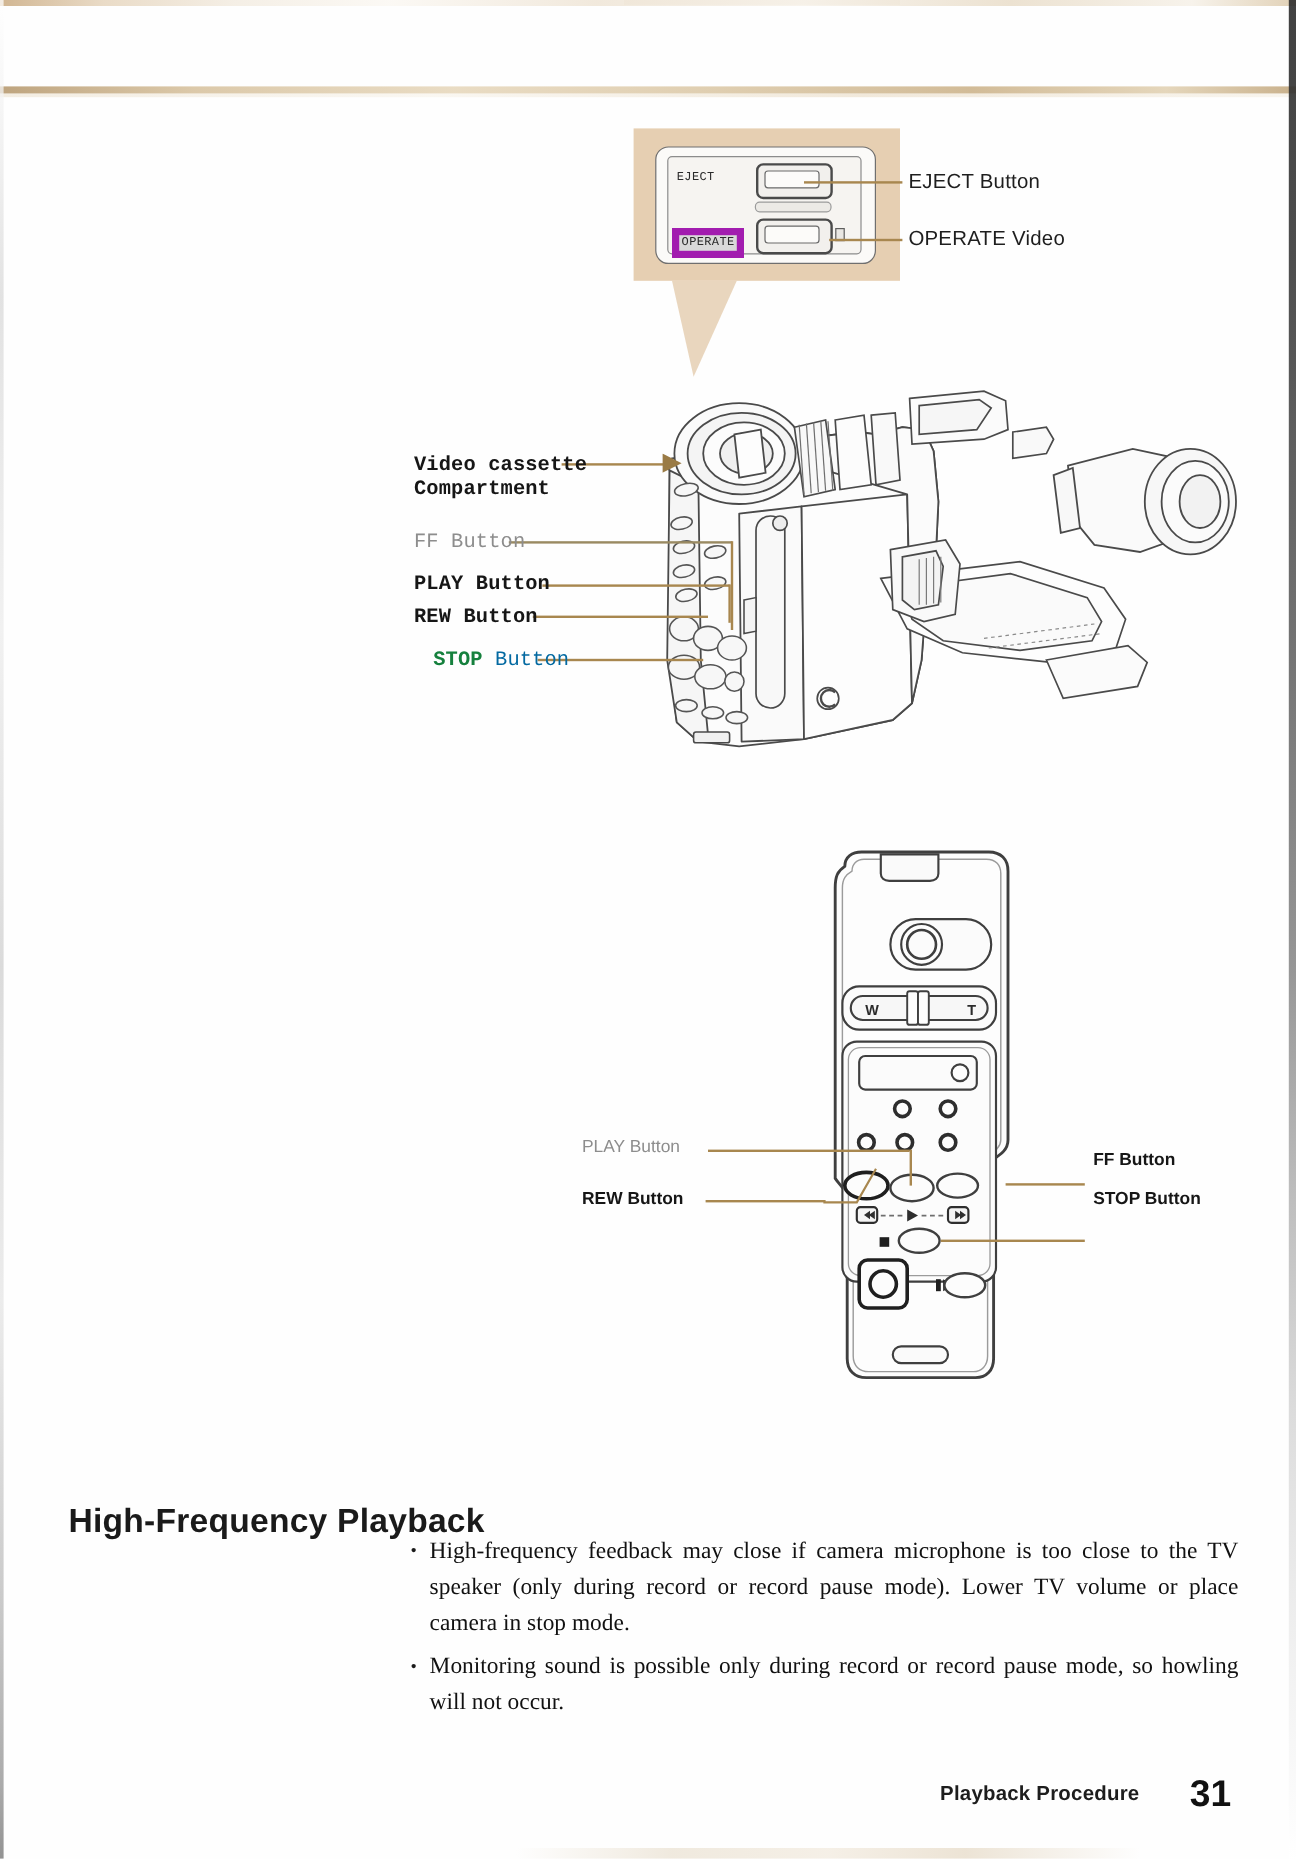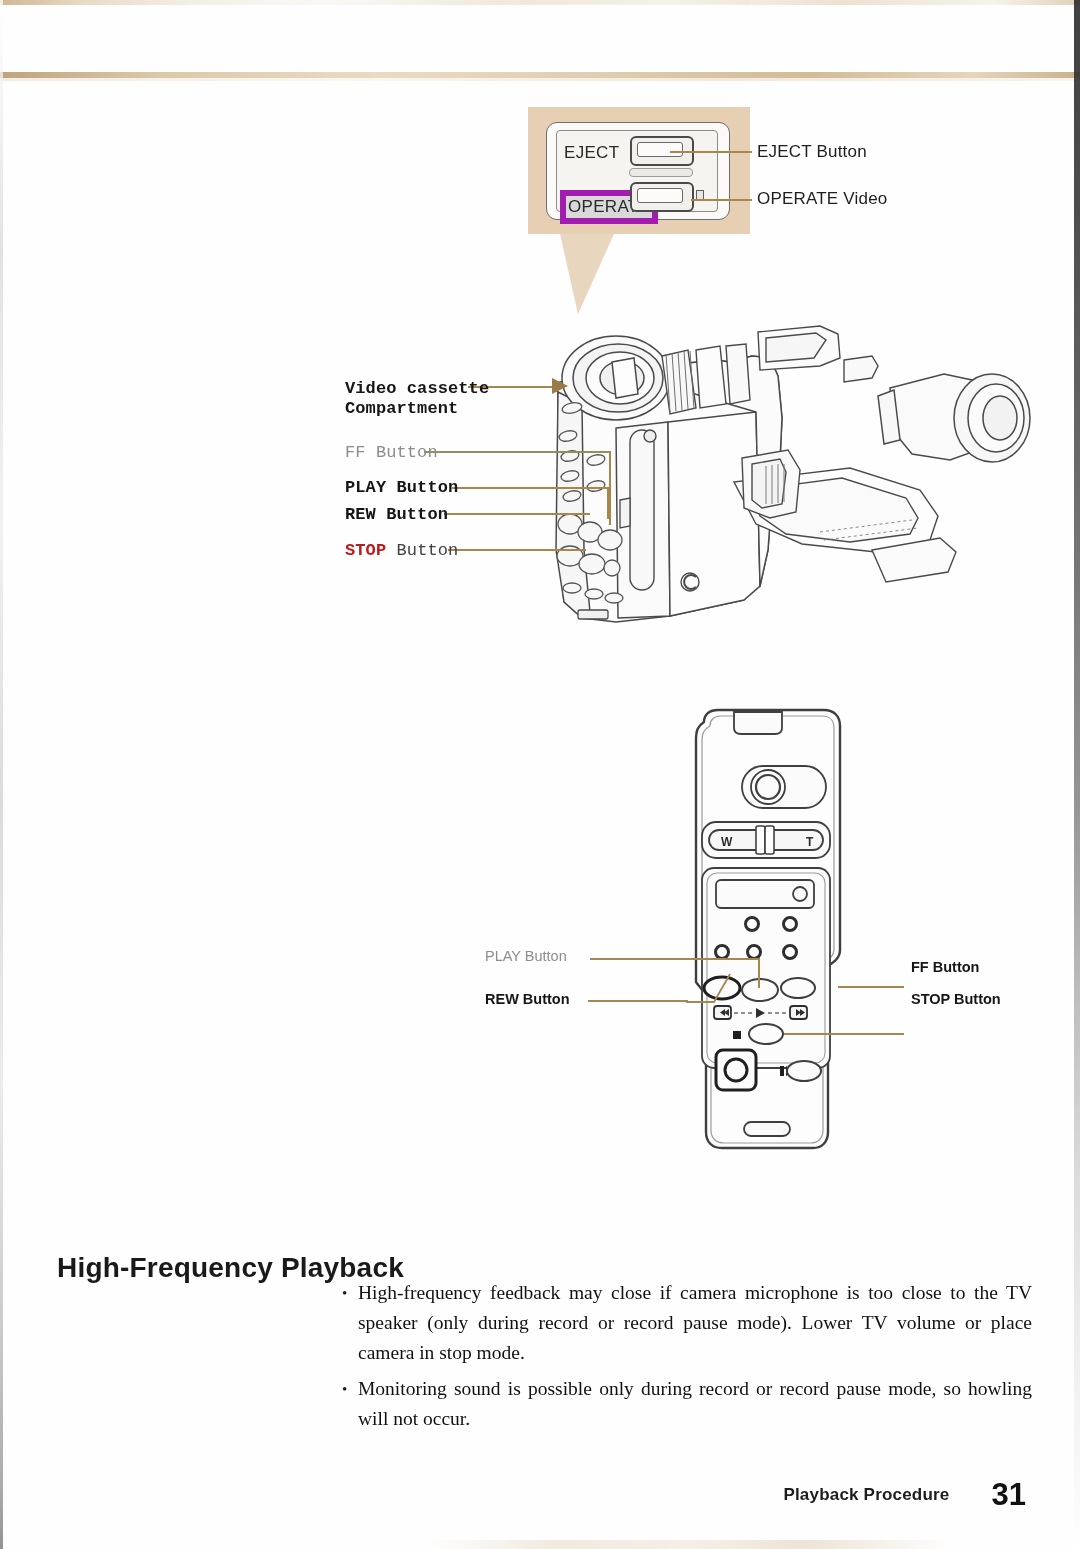--- a/index.html
+++ b/index.html
@@ -25,22 +25,22 @@
     background:linear-gradient(90deg,rgba(240,236,228,0),#ece4d6 25%,#f3ece1 50%,#e8ddcb 72%,rgba(240,236,228,0));opacity:.8;}
   .scan-topnotch{position:absolute;left:520px;top:0;width:230px;height:4px;background:#f0e7d8;opacity:.9;}
 
   
   .callout-box{position:absolute;left:528px;top:107px;width:222px;height:127px;
     background:#e6cfb2;}
   .callout-inner{position:absolute;left:546px;top:122px;width:182px;height:96px;
     background:#fbfaf8;border:1.6px solid #6f6f6f;border-radius:11px;}
   .callout-inner2{position:absolute;left:556px;top:130px;width:160px;height:80px;
     background:#f6f4f1;border:1.3px solid #8c8c8c;border-radius:4px;}
-  .ci-label{position:absolute;font-size:17px;color:#2a2a2a;letter-spacing:.3px;
-    font-family:Liberation Sans, sans-serif;text-align:center;}
+  .ci-label{position:absolute;font-size:10px;color:#2a2a2a;letter-spacing:.3px;
+    font-family:Liberation Mono, monospace;text-align:center;}
   .ci-label.eject{left:564px;top:143px;}
   .ci-label.operate{left:560px;top:190px;background:#d9d9d9;padding:1px 2px;border:6px solid #a21caf;}
   .ci-btn-outer{position:absolute;border:2px solid #4a4a4a;border-radius:6px;background:#f2f0ed;}
   .ci-btn-inner{position:absolute;border:1.4px solid #6a6a6a;border-radius:3px;background:#fcfbf9;}
   .ci-slot{position:absolute;border:1.2px solid #9b9b9b;border-radius:4px;background:#eceae6;}
   .ci-led{position:absolute;width:6px;height:9px;border:1.3px solid #5e5e5e;background:#e9e7e3;}
   .callout-tail{position:absolute;left:560px;top:234px;width:0;height:0;
     border-left:18px solid transparent;border-right:36px solid transparent;
     border-top:80px solid #e8d4ba;opacity:.95;}
 
@@ -54,22 +54,22 @@
 
   
   .cam-wrap{position:absolute;left:520px;top:300px;width:540px;height:330px;}
   .cam-wrap svg{display:block;}
 
   
   .cam-label{position:absolute;font-size:17px;white-space:nowrap;
     font-family:Liberation Mono, monospace;letter-spacing:.1px;}
   .cam-label.bold{font-weight:bold;color:#161616;}
   .cam-label.grey{color:#8d8d8d;}
-  .cam-label .b{font-weight:bold;color:#b91c1c;}
-  .cam-label .g{color:#404040;font-weight:normal;}
+  .cam-label .b{font-weight:bold;color:#15803d;margin-left:16px;}
+  .cam-label .g{color:#0369a1;font-weight:normal;}
 
   
   .remote-wrap{position:absolute;left:676px;top:700px;width:200px;height:460px;}
   .remote-wrap svg{display:block;}
 
   .rc-label{position:absolute;font-size:14.5px;white-space:nowrap;
     font-family:"Liberation Sans",sans-serif;}
   .rc-label.bold{font-weight:bold;color:#161616;}
   .rc-label.grey{color:#8d8d8d;}
 

